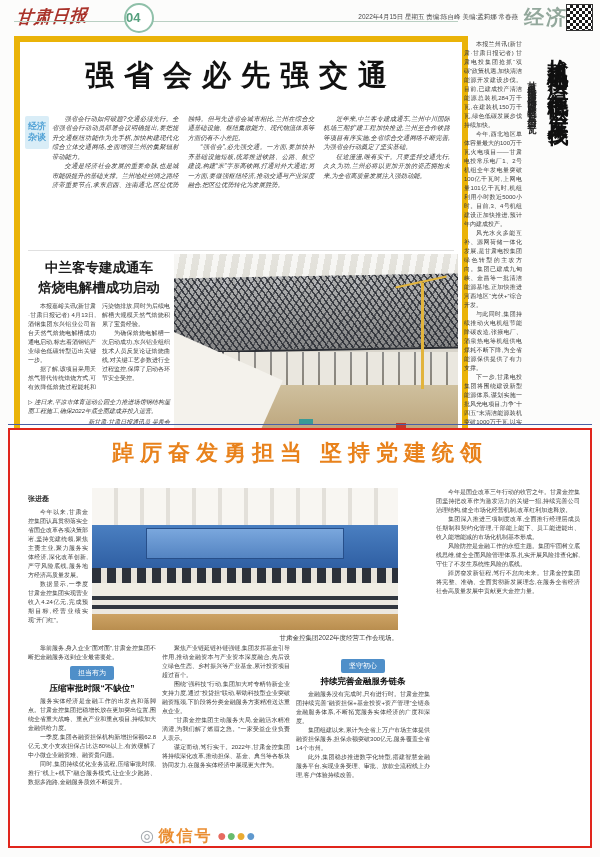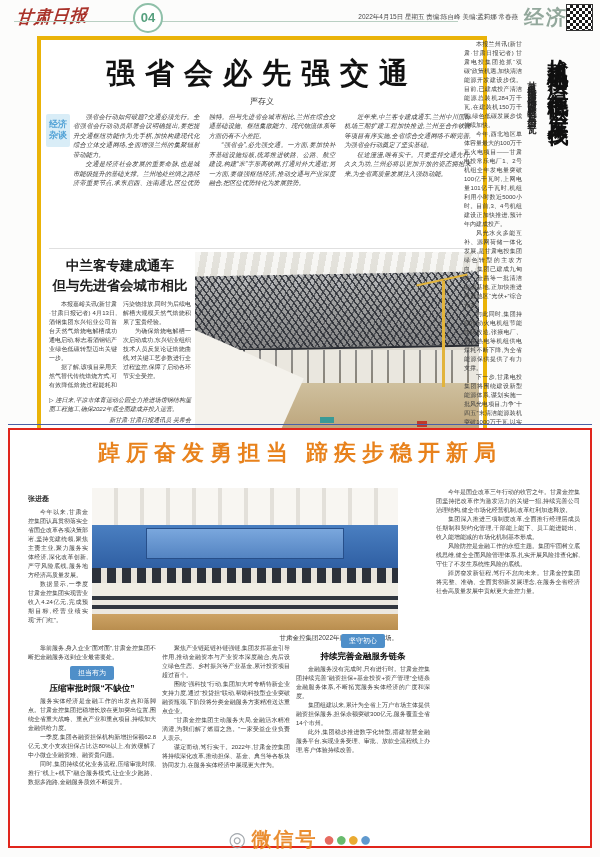--- a/index.html
+++ b/index.html
@@ -5,30 +5,30 @@
   html,body{margin:0;padding:0;background:#e9e7e3;}
   .page{position:relative;width:600px;height:857px;background:#fcfcfb;margin:0 auto;
         font-family:"Liberation Sans","DejaVu Sans",sans-serif;color:#222;overflow:hidden;
         outline:1px solid #d3d1cc;}
   .abs{position:absolute;}
   
   .logo{left:16px;top:5px;font-family:"Liberation Serif","DejaVu Serif",serif;
         font-style:italic;font-weight:bold;font-size:17px;color:#a9322a;
         transform:rotate(-2deg) skewX(-6deg);letter-spacing:1px;}
   .mast-rule{left:14px;top:21px;width:444px;height:1px;background:#b9cfc2;}
-  .pagenum{left:133px;top:3px;width:26px;height:26px;border:2px solid #8fc0a9;border-radius:50%;
+  .pagenum{left:124px;top:3px;width:26px;height:26px;border:2px solid #8fc0a9;border-radius:50%;
            background:#fff;color:#56a07e;font-weight:bold;font-size:13px;line-height:26px;
-           text-align:center;}
+           }
   .dateline{left:300px;top:13px;width:218px;text-align:right;font-size:6.5px;color:#4a4a4a;}
   .sectionname{left:524px;top:4px;font-family:"Liberation Serif","DejaVu Serif",serif;
                font-weight:bold;font-size:20px;color:#93a89c;letter-spacing:2px;}
   .qr{left:566px;top:4px;width:25px;height:25px;background:
       repeating-conic-gradient(#1a1a1a 0% 25%, #fff 0% 50%) 0 0/6px 6px;border:1px solid #333;}
   
-  .mainbox{left:14px;top:36px;width:442px;height:396px;border:4px solid #eab308;background:#fff;margin-left:23px;}
+  .mainbox{left:14px;top:36px;width:442px;height:396px;border:6px solid #eab308;background:#fff;}
   .main-headline{left:0;right:0;top:14px;text-align:center;font-size:29px;font-weight:900;
                  letter-spacing:10px;color:#111;}
   .main-byline{left:0;right:0;top:56px;text-align:center;font-size:8px;color:#333;}
   .econ-tag{left:5px;top:74px;width:20px;padding:5px 2px;background:#d9edf7;color:#54a3d6;
             font-size:9px;font-weight:bold;text-align:center;line-height:1.25;border-radius:2px;}
   .commentary{left:32px;top:72px;width:398px;height:138px;column-count:3;column-gap:9px;
               font-size:6.3px;line-height:1.5;text-align:justify;color:#3d3d3d;
               font-style:italic;overflow:hidden;}
   .commentary p,.smalltext p{margin:0;text-indent:2em;}
   .inner-rule{left:8px;top:208px;width:426px;height:1px;background:#e0e0e0;}
@@ -89,65 +89,64 @@
   .meeting .heads{position:absolute;left:0;top:56%;width:100%;height:11%;
       background:repeating-linear-gradient(90deg,#2c313b 0 9px,#e8e4dc 9px 15px);}
   .meeting .tables{position:absolute;left:0;top:67%;width:100%;height:9%;background:#f0ede5;}
   .meeting .aud{position:absolute;left:0;top:76%;width:100%;height:13%;
       background:repeating-linear-gradient(180deg,#31363f 0 4px,#ece8e0 4px 9px);}
   .meeting .floor{position:absolute;left:0;bottom:0;width:100%;height:11%;
       background:linear-gradient(#c9a express 0,#c9a express 0);background:linear-gradient(#cda365,#b98e4f);}
   .m-caption{left:232px;top:204px;width:156px;text-align:right;font-size:6.5px;color:#3a3a3a;}
   .f-col1{left:18px;top:214px;width:128px;height:192px;}
   .f-col2{left:152px;top:214px;width:128px;height:192px;}
-  .f-col3{left:286px;top:200px;width:134px;height:190px;}
+  .f-col3{left:286px;top:225px;width:134px;height:190px;}
   .f-col4{left:426px;top:58px;width:144px;height:348px;}
   .sec-tag{display:block;width:44px;margin:4px auto 2px;background:#4f8fc9;color:#fff;
            font-size:7px;text-align:center;padding:1.5px 0;border-radius:2px;}
   .sec-head{display:block;text-align:center;font-size:8.5px;font-weight:bold;color:#111;
             margin:1px 0 3px;}
   
-  .watermark{left:140px;top:826px;width:320px;height:28px;text-align:center;opacity:.9;
-             font-weight:bold;font-size:20px;white-space:nowrap;}
+  .watermark{left:140px;top:826px;width:320px;height:28px;opacity:.9;
+             font-weight:bold;font-size:16px;white-space:nowrap;}
   .watermark .w0{color:#9aa0a6;}
   .watermark .w1{color:#e8821c;letter-spacing:2px;}
   .watermark .dot1{color:#e45b4f;}  .watermark .dot2{color:#58b45e;}
   .watermark .dot3{color:#e8a21c;}  .watermark .dot4{color:#4f8fc9;}
 </style>
 </head>
 <body>
 
 <div class="page">
 
   <div class="abs logo">甘肃日报</div>
   <div class="abs mast-rule"></div>
   <div class="abs pagenum">04</div>
   <div class="abs dateline">2022年4月15日 星期五  责编:陈自峰  美编:孟莉娜  常春燕</div>
   <div class="abs sectionname">经济</div>
   <div class="abs qr"></div>
 
   <div class="abs mainbox">
     <div class="abs main-headline">强省会必先强交通</div>
-    <div class="abs main-byline">严存义</div>
     <div class="abs econ-tag">
       <span>经济</span><br>
       <span>杂谈</span>
     </div>
     <div class="abs commentary">
       <p>强省会行动如何破题?交通必须先行。全省强省会行动动员部署会议明确提出,要把提升交通枢纽功能作为先手棋,加快构建现代化综合立体交通网络,全面增强兰州的集聚辐射带动能力。</p>
       <p>交通是经济社会发展的重要命脉,也是城市能级提升的基础支撑。兰州地处丝绸之路经济带重要节点,承东启西、连南通北,区位优势独特。但与先进省会城市相比,兰州在综合交通基础设施、枢纽集散能力、现代物流体系等方面仍有不小差距。</p>
       <p>“强省会”,必先强交通。一方面,要加快补齐基础设施短板,统筹推进铁路、公路、航空建设,构建“米”字形高铁网,打通对外大通道;另一方面,要做强枢纽经济,推动交通与产业深度融合,把区位优势转化为发展胜势。</p>
       <p>近年来,中兰客专建成通车,兰州中川国际机场三期扩建工程加快推进,兰州至合作铁路等项目有序实施,全省综合交通网络不断完善,为强省会行动奠定了坚实基础。</p>
       <p>征途漫漫,唯有实干。只要坚持交通先行,久久为功,兰州必将以更加开放的姿态拥抱未来,为全省高质量发展注入强劲动能。</p>
     </div>
     <div class="abs inner-rule"></div>
 
     <div class="abs gas-title">
       <span>中兰客专建成通车</span><br>
-      <span>但与先进省会城市相比</span>
+      <span>焙烧电解槽成功启动</span>
     </div>
     <div class="abs gas-body smalltext" style="column-count:2;">
       <p>本报嘉峪关讯(新甘肃·甘肃日报记者) 4月13日,酒钢集团东兴铝业公司首台天然气焙烧电解槽成功通电启动,标志着酒钢铝产业绿色低碳转型迈出关键一步。</p>
       <p>据了解,该项目采用天然气替代传统焙烧方式,可有效降低焙烧过程能耗和污染物排放,同时为后续电解槽大规模天然气焙烧积累了宝贵经验。</p>
       <p>为确保焙烧电解槽一次启动成功,东兴铝业组织技术人员反复论证焙烧曲线,对关键工艺参数进行全过程监控,保障了启动各环节安全受控。</p>
 
     </div>
     <div class="abs photo-caption">
       <span>▷ 连日来,平凉市体育运动公园全力推进场馆钢结构屋面工程施工,确保2022年底全面建成并投入运营。</span>
       <span class="photo-credit">新甘肃·甘肃日报通讯员 吴希会</span>
@@ -174,21 +173,21 @@
       <p style="margin:0;text-indent:2em;">与此同时,集团持续推动火电机组节能降碳改造,张掖电厂、酒泉热电等机组供电煤耗不断下降,为全省能源保供提供了有力支撑。</p>
       <p style="margin:0;text-indent:2em;">下一步,甘肃电投集团将围绕建设新型能源体系,谋划实施一批风光电项目,力争“十四五”末清洁能源装机突破1000万千瓦,以实际行动服务全省经济社会高质量发展。</p>
     </div>
     <div class="right-sub">甘肃电投集团建成清洁能源总装机二百八十四万千瓦</div>
     <div class="right-head">抢抓机遇加快“绿色低碳”发展步伐</div>
   </div>
 
   <div class="abs blue-rule"></div>
 
   <div class="abs feature">
-    <div class="abs f-head">踔厉奋发勇担当  蹄疾步稳开新局</div>
+    <div class="abs f-head">踔厉奋发勇担当  坚持党建统领</div>
     <div class="abs f-byline">张进磊</div>
 
     <div class="abs f-side smalltext">
       <p>今年以来,甘肃金控集团认真贯彻落实全省国企改革各项决策部署,坚持党建统领,聚焦主责主业,聚力服务实体经济,深化改革创新,严守风险底线,服务地方经济高质量发展。</p>
       <p>数据显示,一季度甘肃金控集团实现营业收入4.24亿元,完成预期目标,经营业绩实现“开门红”。</p>
     </div>
 
     <div class="abs meeting">
       <div class="ceil"></div>
       <div class="wall"></div>

